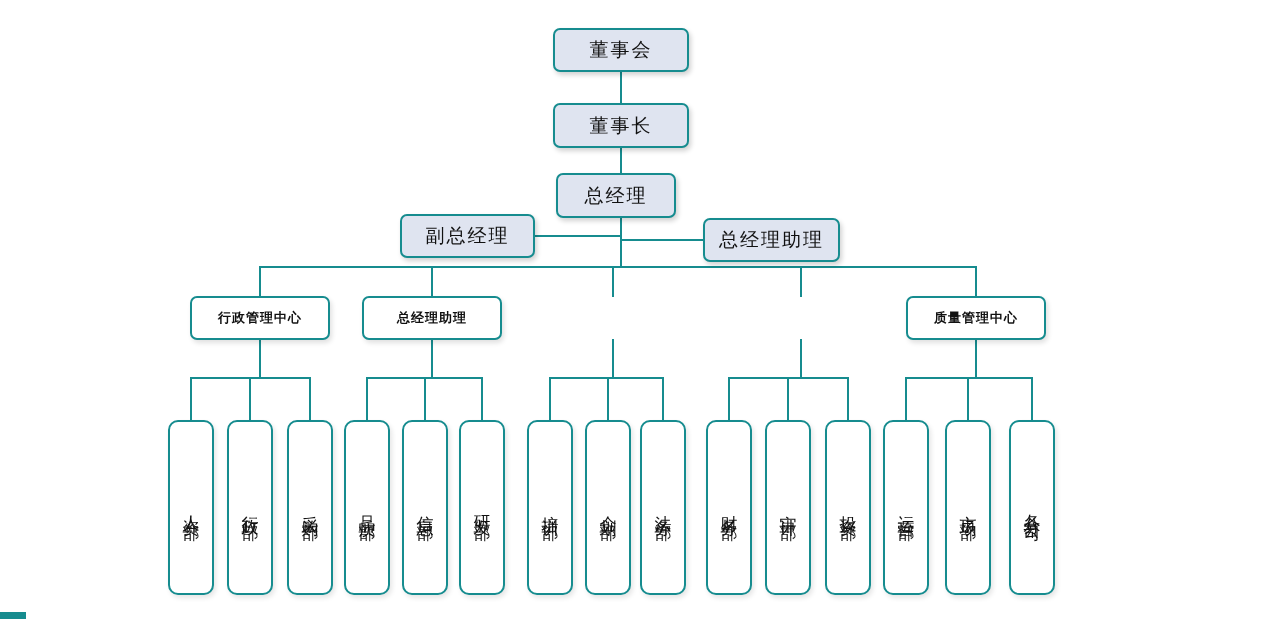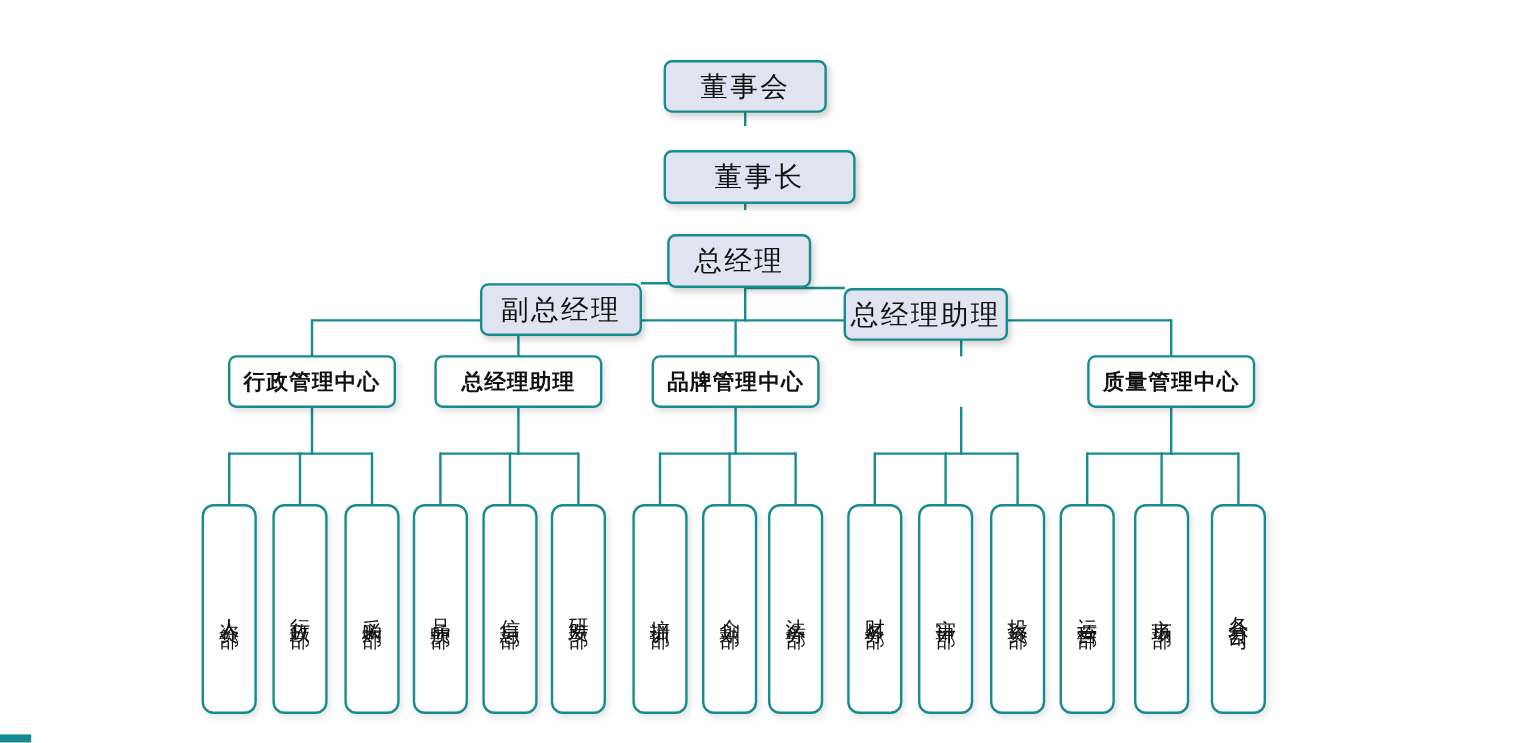--- a/index.html
+++ b/index.html
@@ -24,28 +24,27 @@
     position:absolute;
     display:flex;align-items:center;justify-content:center;
     border:2px solid var(--box-border);
     border-radius:7px;
     box-sizing:border-box;
     background:#ffffff;
     white-space:nowrap;
   }
   .top-box{
     background:var(--top-fill);
-    font-size:23px;
+    font-size:19px;
     letter-spacing:2px;
     box-shadow:2px 3px 5px rgba(0,0,0,0.18);
-    margin-top:22px;
   }
   .center-box{
     font-weight:bold;
-    font-size:18px;
+    font-size:13px;
     letter-spacing:1px;
     background:#ffffff;
     box-shadow:2px 3px 5px rgba(0,0,0,0.12);
     text-align:right;
   }
   .dept-box{
     position:absolute;
     width:46px;height:175px;top:420px;
     border:2px solid var(--box-border);
     border-radius:10px;
@@ -109,28 +108,27 @@
     <line x1="976" y1="339" x2="976" y2="379"></line>
     <line x1="906" y1="378" x2="1032" y2="378"></line>
     <line x1="906" y1="377" x2="906" y2="421"></line>
     <line x1="968" y1="377" x2="968" y2="421"></line>
     <line x1="1032" y1="377" x2="1032" y2="421"></line>
 
     <rect x="0" y="612" width="26" height="7" fill="var(--line)"></rect>
   </svg>
 
   <div class="box top-box" style="left:553px;top:28px;width:136px;height:44px">董事会</div>
-  <div class="box top-box" style="left:553px;top:103px;width:160px;height:45px">董事长</div>
+  <div class="box top-box" style="left:553px;top:103px;width:136px;height:45px">董事长</div>
   <div class="box top-box" style="left:556px;top:173px;width:120px;height:45px">总经理</div>
   <div class="box top-box" style="left:703px;top:218px;width:137px;height:44px">总经理助理</div>
   <div class="box top-box" style="left:400px;top:214px;width:135px;height:44px">副总经理</div>
 
   <div class="box center-box" style="left:190px;top:296px;width:140px;height:44px">行政管理中心</div>
   <div class="box center-box" style="left:362px;top:296px;width:140px;height:44px">总经理助理</div>
-  <div class="box center-box" style="left:543px;top:296px;width:140px;height:44px">品牌管理中心</div>
   <div class="box center-box" style="left:906px;top:296px;width:140px;height:44px">质量管理中心</div>
 
   <div class="dept-box" style="left:168px">
     <span class="vtext">人资部</span>
   </div>
   <div class="dept-box" style="left:227px">
     <span class="vtext">行政部</span>
   </div>
   <div class="dept-box" style="left:287px">
     <span class="vtext">采购部</span>

